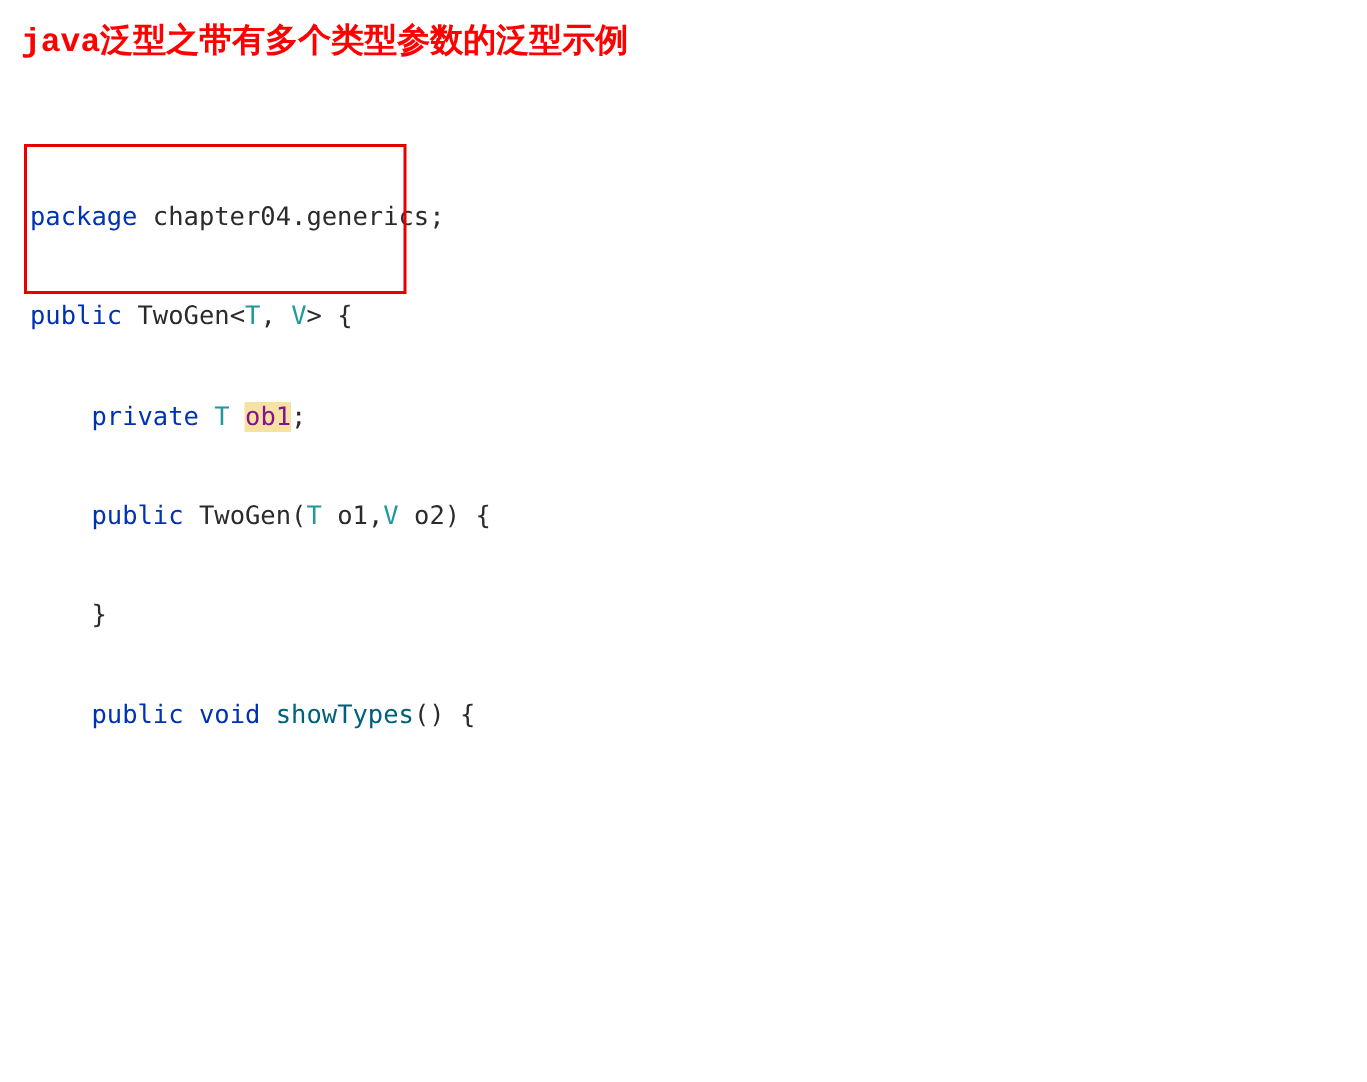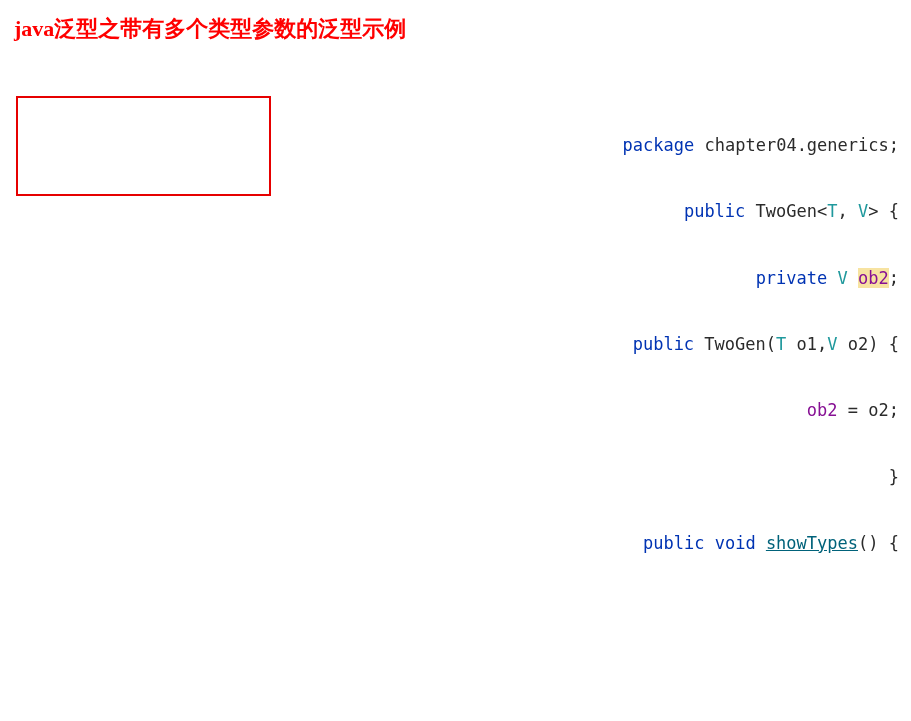--- a/index.html
+++ b/index.html
@@ -9,21 +9,21 @@
     }
     body {
       font-family: "Menlo", "Consolas", "Monaco", monospace;
       font-size: 17px;
       line-height: 1.95;
       background: #ffffff;
       padding: 8px 12px;
       color: #2b2b2b;
     }
     .title {
-      font-family: Liberation Serif, serif;
+      font-family: Liberation Mono, monospace;
       color: #ff0000;
       font-weight: bold;
       font-size: 22px;
       margin-bottom: 12px;
       margin-left: 2px;
     }
     .code-block {
       position: relative;
       white-space: pre;
     }
@@ -32,40 +32,39 @@
       border: 2.5px solid #e60000;
       left: 4px;
       top: 33px;
       width: 255px;
       height: 100px;
       pointer-events: none;
       z-index: 2;
     }
     .kw { color: #0033b3; }
     .type { color: #20999d; }
-    .method { color: #00627a; text-decoration: underline; }
+    .method { color: #00627a; }
     .field-decl { color: #871094; }
     .field-use { color: #871094; }
     .pkg { color: #2b2b2b; }
     .punct { color: #2b2b2b; }
     .hl { background: #f7e3a1; }
-    .line { padding-left: 8px; text-align: right; }
+    .line { padding-left: 8px; }
   </style>
 </head>
 <body>
 
 <div class="title">java泛型之带有多个类型参数的泛型示例</div>
 
 <div class="code-block">
 <div class="red-box"></div>
 <div class="line"><span class="kw">package</span><span> </span><span class="pkg">chapter04.generics</span><span class="punct">;</span></div>
 <div class="line"><span class="kw">public</span><span> </span><span>TwoGen</span><span class="punct">&lt;</span><span class="type">T</span><span class="punct">,</span><span> </span><span class="type">V</span><span class="punct">&gt;</span><span> </span><span class="punct">{</span></div>
-<div class="line">    <span class="kw">private</span><span> </span><span class="type">V</span><span> </span><span class="field-decl hl">ob2</span><span class="punct">;</span></div>
+<div class="line">    <span class="kw">private</span><span> </span><span class="type">T</span><span> </span><span class="field-decl hl">ob1</span><span class="punct">;</span></div>
 <div class="line">    <span class="kw">public</span><span> </span><span>TwoGen</span><span class="punct">(</span><span class="type">T</span><span> </span><span>o1</span><span class="punct">,</span><span class="type">V</span><span> </span><span>o2</span><span class="punct">)</span><span> </span><span class="punct">{</span></div>
-<div class="line">        <span class="field-use">ob2</span><span> </span><span class="punct">=</span><span> </span><span>o2</span><span class="punct">;</span></div>
 <div class="line">    <span class="punct">}</span></div>
 <div class="line">    <span class="kw">public</span><span> </span><span class="kw">void</span><span> </span><span class="method">showTypes</span><span class="punct">(</span><span class="punct">)</span><span> </span><span class="punct">{</span></div>
 
 
 
 
 
 
 
 

